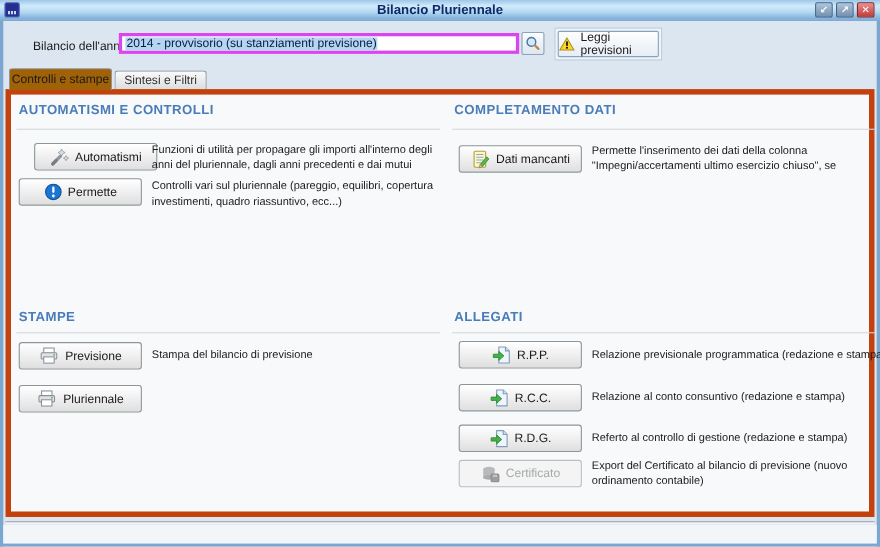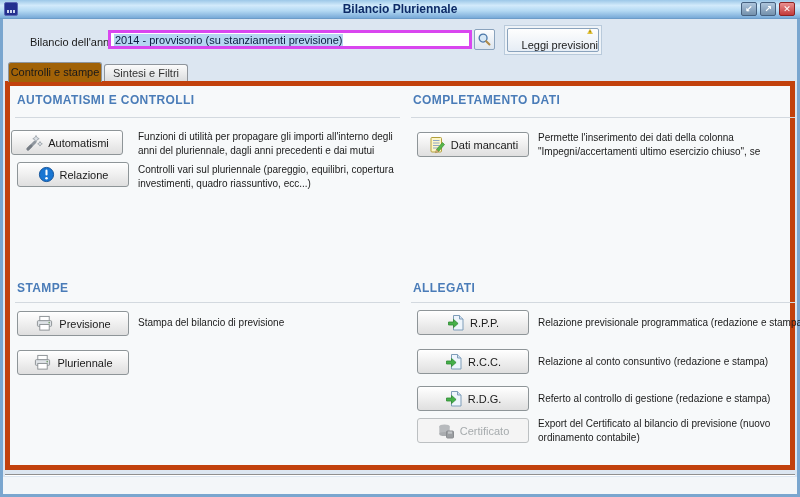--- a/index.html
+++ b/index.html
@@ -51,21 +51,21 @@
     background:linear-gradient(#fdfdfe,#dde6ef); cursor:pointer;
     display:flex; align-items:center; justify-content:center;
   }
   .leggi-wrap{
     position:absolute; left:501px; top:6px; width:98px; height:30px;
     border:1px solid #b9cadb; background:#eef3f8; padding:2px; cursor:pointer;
   }
   .leggi-btn{
     width:100%; height:100%; border:1px solid #8aa3bd; border-radius:2px;
     background:linear-gradient(#fefefe,#e6edf5);
-    display:flex; align-items:flex-end; justify-content:center; gap:5px; font-size:11px;flex-direction:column;
+    display:flex; align-items:center; justify-content:center; gap:5px; font-size:11px;
   }
 
   
   .tab{ position:absolute; border:1px solid #8f959c; border-bottom:none;
     border-radius:3px 3px 0 0; text-align:center; cursor:pointer; }
   .tab.active{ left:5px; top:43px; width:94px; height:20px; line-height:19px;
     background:#a16207; z-index:3; }
   .tab.inactive{ left:101px; top:45px; width:84px; height:18px; line-height:17px;
     background:linear-gradient(#fbfbfb,#d9dbdd); z-index:1; color:#333; }
 
@@ -139,38 +139,38 @@
     </div>
 
     <div class="tab active">Controlli e stampe</div>
     <div class="tab inactive">Sintesi e Filtri</div>
 
     <div class="panel">
 
       <div class="section-title" style="left:7px;top:7px;">AUTOMATISMI E CONTROLLI</div>
       <div class="hairline" style="left:5px;top:31px;width:385px;"></div>
 
-      <div class="cmd-btn" style="left:1px;top:44px;">
+      <div class="cmd-btn" style="left:21px;top:44px;">
         <svg width="18" height="18" viewBox="0 0 18 18">
           <line x1="3" y1="15" x2="10" y2="8" stroke="#8f969e" stroke-width="3" stroke-linecap="round"></line>
           <line x1="3" y1="15" x2="6" y2="12" stroke="#767d85" stroke-width="3" stroke-linecap="round"></line>
           <path d="M11 1.5 l1.1 2.1 2.1 1.1 -2.1 1.1 -1.1 2.1 -1.1 -2.1 -2.1 -1.1 2.1 -1.1 z" fill="#dbe0e6" stroke="#8e969e" stroke-width=".7"></path>
           <path d="M15 7.5 l.8 1.5 1.5 .8 -1.5 .8 -.8 1.5 -.8 -1.5 -1.5 -.8 1.5 -.8 z" fill="#dbe0e6" stroke="#8e969e" stroke-width=".7"></path>
         </svg>
         <span>Automatismi</span>
       </div>
       <div class="desc" style="left:128px;top:44px;">Funzioni di utilità per propagare gli importi all'interno degli anni del pluriennale, dagli anni precedenti e dai mutui</div>
 
       <div class="cmd-btn" style="left:7px;top:76px;">
         <svg width="17" height="17" viewBox="0 0 18 18">
           <circle cx="9" cy="9" r="7.5" fill="#1976d2" stroke="#0f4f96"></circle>
           <rect x="7.9" y="3.8" width="2.2" height="6.2" rx="1.1" fill="#fff"></rect>
           <circle cx="9" cy="12.9" r="1.35" fill="#fff"></circle>
         </svg>
-        <span>Relazione</span>
+        <span>Permette</span>
       </div>
       <div class="desc" style="left:128px;top:77px;">Controlli vari sul pluriennale (pareggio, equilibri, copertura investimenti, quadro riassuntivo, ecc...)</div>
 
       <div class="section-title" style="left:403px;top:7px;">COMPLETAMENTO DATI</div>
       <div class="hairline" style="left:401px;top:31px;width:384px;"></div>
 
       <div class="cmd-btn" style="left:407px;top:46px;">
         <svg width="18" height="18" viewBox="0 0 18 18">
           <rect x="3" y="1.5" width="10.5" height="14.5" rx="1" fill="#fdf6c9" stroke="#b3a03b"></rect>
           <line x1="5" y1="4.5" x2="11.5" y2="4.5" stroke="#8ea7c6"></line>

